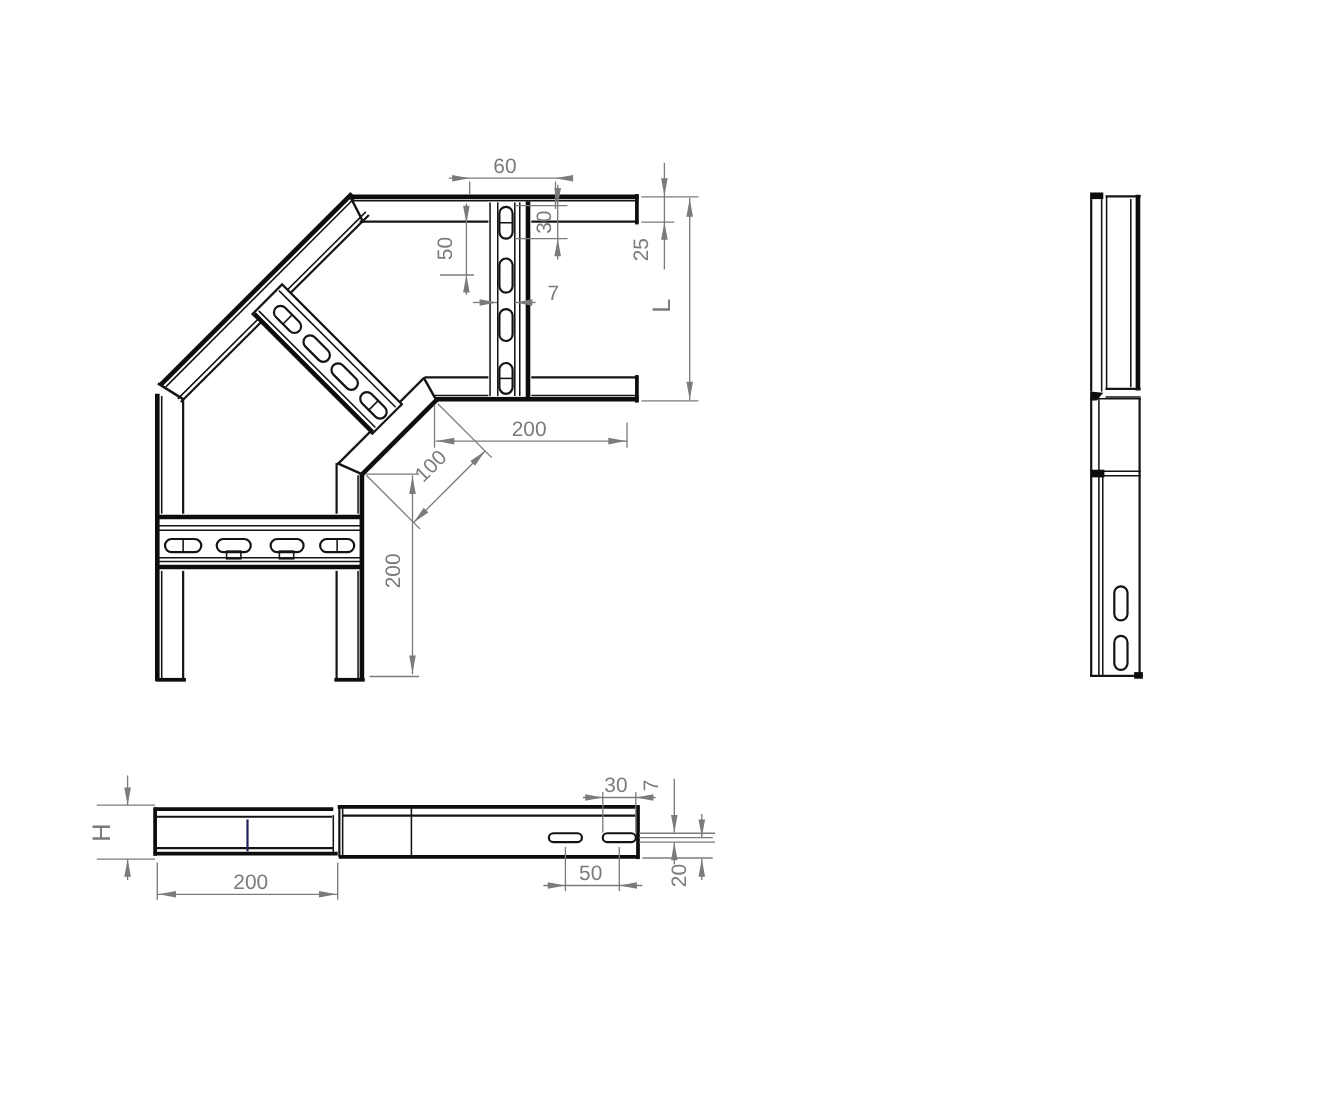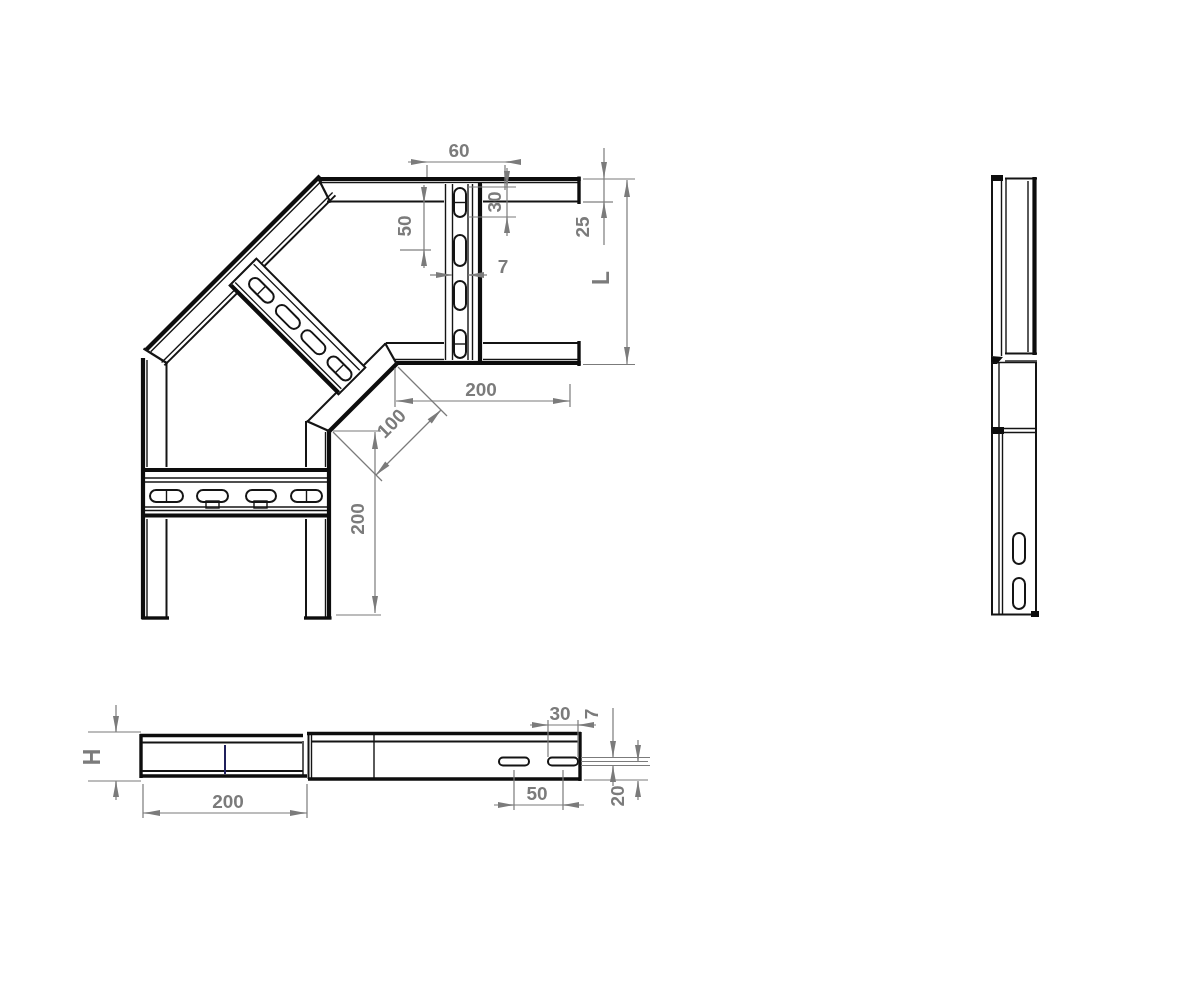--- a/index.html
+++ b/index.html
@@ -1,17 +1,17 @@
 <!DOCTYPE html>
 <html><head>
 <meta charset="utf-8">
 <style>
   html,body{margin:0;padding:0;background:#ffffff;}
   .stage{position:relative;width:1200px;height:1000px;background:#ffffff;overflow:hidden;
-         font-family:"Liberation Sans", sans-serif;font-weight:bold;}
+         font-family:"Liberation Sans", sans-serif;}
   svg{display:block;}
   
   .ln   {stroke:#141414;stroke-width:1.4;fill:none;}
   .ln2  {stroke:#141414;stroke-width:2;fill:none;}
   .thk  {stroke:#0d0d0d;stroke-width:4.2;fill:none;}
   .thk2 {stroke:#0d0d0d;stroke-width:3.4;fill:none;}
   .cap  {stroke:#0d0d0d;stroke-width:3.4;fill:none;}
   .seam {stroke:#141414;stroke-width:2.2;fill:none;}
   .slot {stroke:#141414;stroke-width:2;fill:#ffffff;}
   .wfill{fill:#ffffff;stroke:none;}

